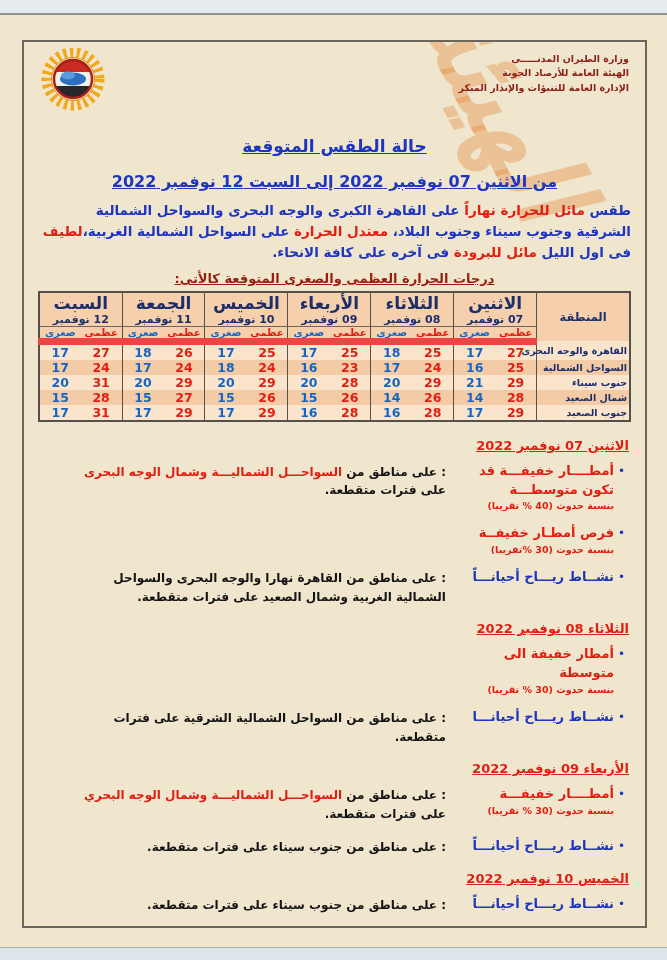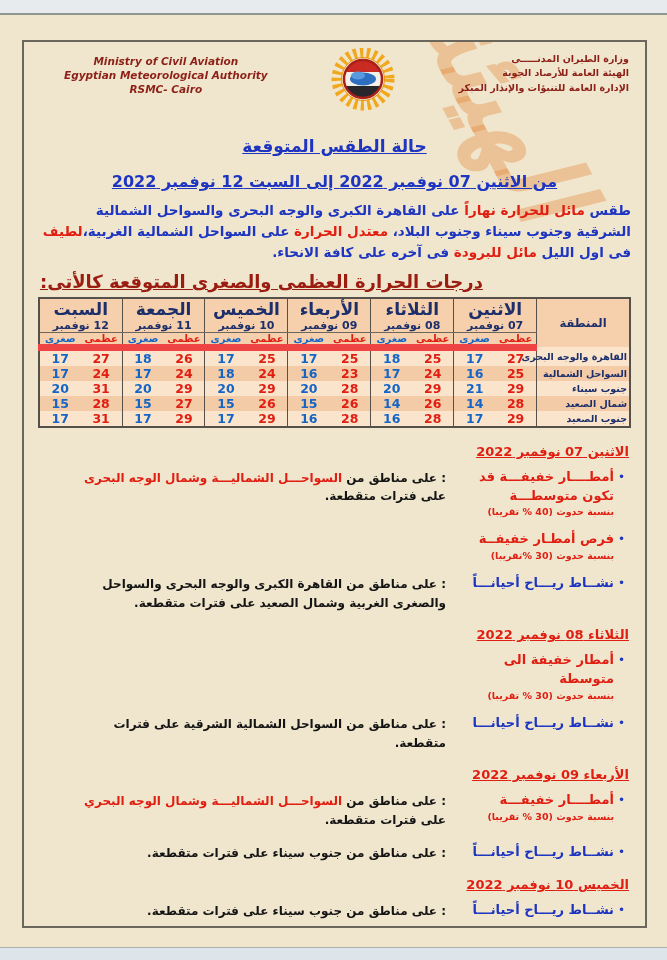--- a/index.html
+++ b/index.html
@@ -25,21 +25,21 @@
   .eng-block{color:#8c1f17;font-weight:bold;font-style:italic;font-size:10.5px;line-height:1.35;text-align:center;margin-left:26px;margin-top:4px;}
   .ar-block{color:#8c1f17;font-weight:bold;font-size:9.5px;line-height:1.5;text-align:right;direction:rtl;margin-right:2px;margin-top:2px;}
   .logo-wrap{margin-top:-2px;}
   
   .title{text-align:center;color:#1d35c0;font-weight:bold;font-size:17px;text-decoration:underline;margin-top:20px;direction:rtl;}
   .subtitle{text-align:center;color:#1d35c0;font-weight:bold;font-size:16px;text-decoration:underline;margin-top:16px;direction:rtl;}
   
   .intro{direction:rtl;text-align:right;font-weight:bold;font-size:13.5px;line-height:1.55;color:#1d35c0;margin-top:9px;}
   .intro .blue{color:#1d35c0;}
   .intro .red{color:#e01e12;}
-  .temps-heading{direction:rtl;text-align:left;color:#9b1c10;font-weight:bold;font-size:18px;text-decoration:underline;margin:8px 2px 5px;}
+  .temps-heading{direction:rtl;text-align:center;color:#9b1c10;font-weight:bold;font-size:13px;text-decoration:underline;margin:8px 2px 5px;}
   
   table.temps{width:100%;border-collapse:collapse;direction:rtl;background:#f6d0ad;border:2px solid #55514a;table-layout:fixed;}
   table.temps th,table.temps td{padding:0 2px;font-weight:bold;}
   col.c-region{width:15.8%;}
   col.c-val{width:7.016%;}
   th.region-h{color:#1c2f6b;font-size:11.5px;vertical-align:middle;}
   th.day-name{color:#1c2f6b;font-size:17px;padding-top:2px;}
   th.day-date{color:#1c2f6b;font-size:11px;padding-bottom:2px;border-bottom:1px solid #6b675c;direction:rtl;}
   th.lab{font-size:10px;border-bottom:7px solid #ef4444;padding:1px 0;}
   th.lab.max{color:#e01e12;}
@@ -71,25 +71,20 @@
 <body>
 
 <div class="top-strip"></div>
 
 <div class="doc-frame">
   <div class="watermark">الهيئة العامة للأرصاد الجوية</div>
 
   <div class="content">
 
     <div class="header-row">
-      <div class="eng-block">
-        <div>Ministry of Civil Aviation</div>
-        <div>Egyptian Meteorological Authority</div>
-        <div>RSMC- Cairo</div>
-      </div>
       <div class="logo-wrap">
         <svg width="70" height="64" viewBox="0 0 70 64">
           <defs>
               <clipPath id="flagClip">
                 <circle cx="35" cy="31" r="19"></circle>
               </clipPath>
             </defs>
           <circle cx="35" cy="31" r="26" fill="none" stroke="#f2a81c" stroke-width="11" stroke-dasharray="3.2 3.4"></circle>
           <circle cx="35" cy="31" r="21.5" fill="#fbe9c8" stroke="#e29413" stroke-width="1"></circle>
           <g clip-path="url(#flagClip)">
@@ -260,21 +255,21 @@
             <div class="b-labelwrap">
               <div class="b-label red">فرص أمطـار خفيفــة</div>
               <div class="b-note">بنسبة حدوث (30 %تقريبا)</div>
             </div>
           </div>
           <div class="bullet">
             <span class="b-mark">•</span>
             <div class="b-labelwrap">
               <div class="b-label blue">نشــاط ريـــاح أحيانـــاً</div>
             </div>
-            <div class="b-desc"><span class="dark">: على مناطق من القاهرة الكبرى والوجه البحرى والسواحل والصغرى الغربية وشمال الصعيد على فترات متقطعة.</span></div>
+            <div class="b-desc"><span class="dark">: على مناطق من القاهرة نهارا والوجه البحرى والسواحل الشمالية الغربية وشمال الصعيد على فترات متقطعة.</span></div>
           </div>
         </div>
         <div class="section">
           <div class="sec-heading">الثلاثاء 08 نوفمبر 2022</div>
           <div class="bullet">
             <span class="b-mark">•</span>
             <div class="b-labelwrap">
               <div class="b-label red">أمطار خفيفة الى متوسطة</div>
               <div class="b-note">بنسبة حدوث (30 % تقريبا)</div>
             </div>

